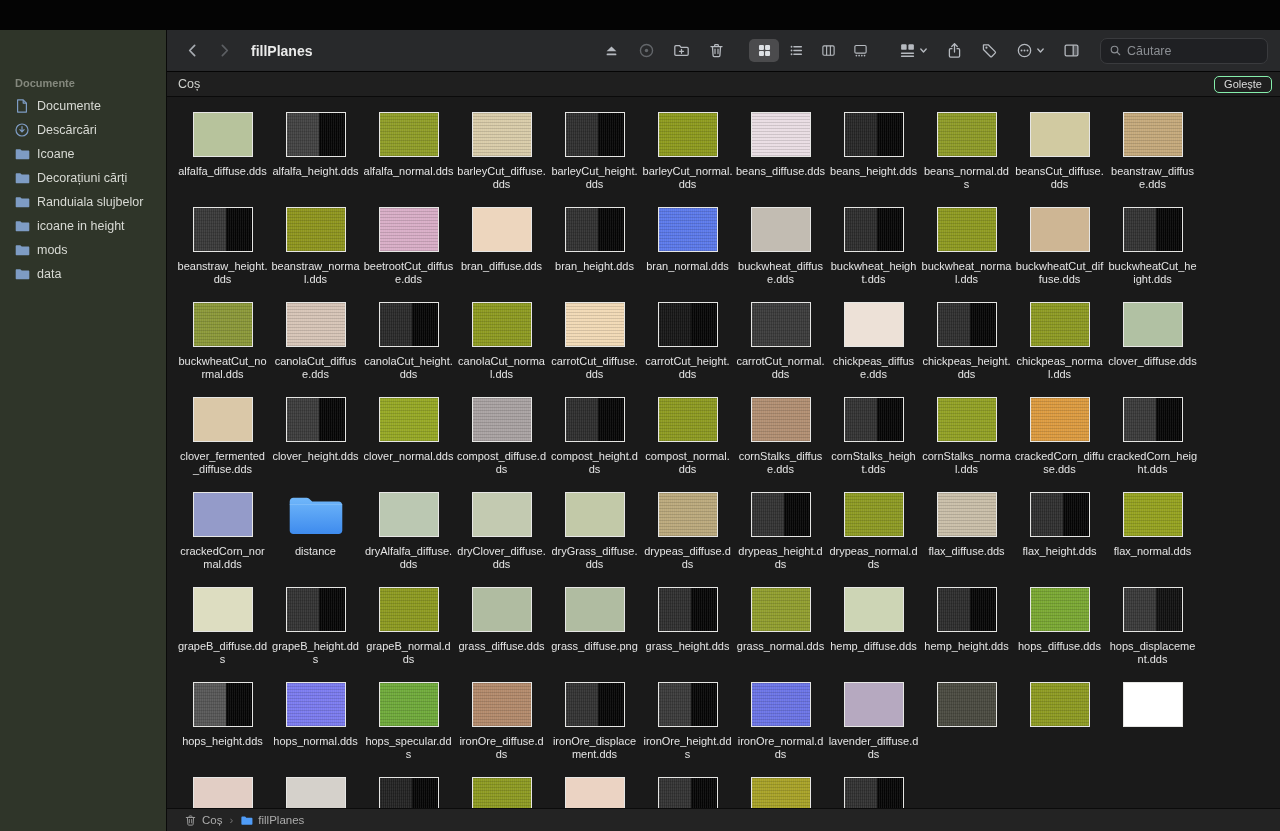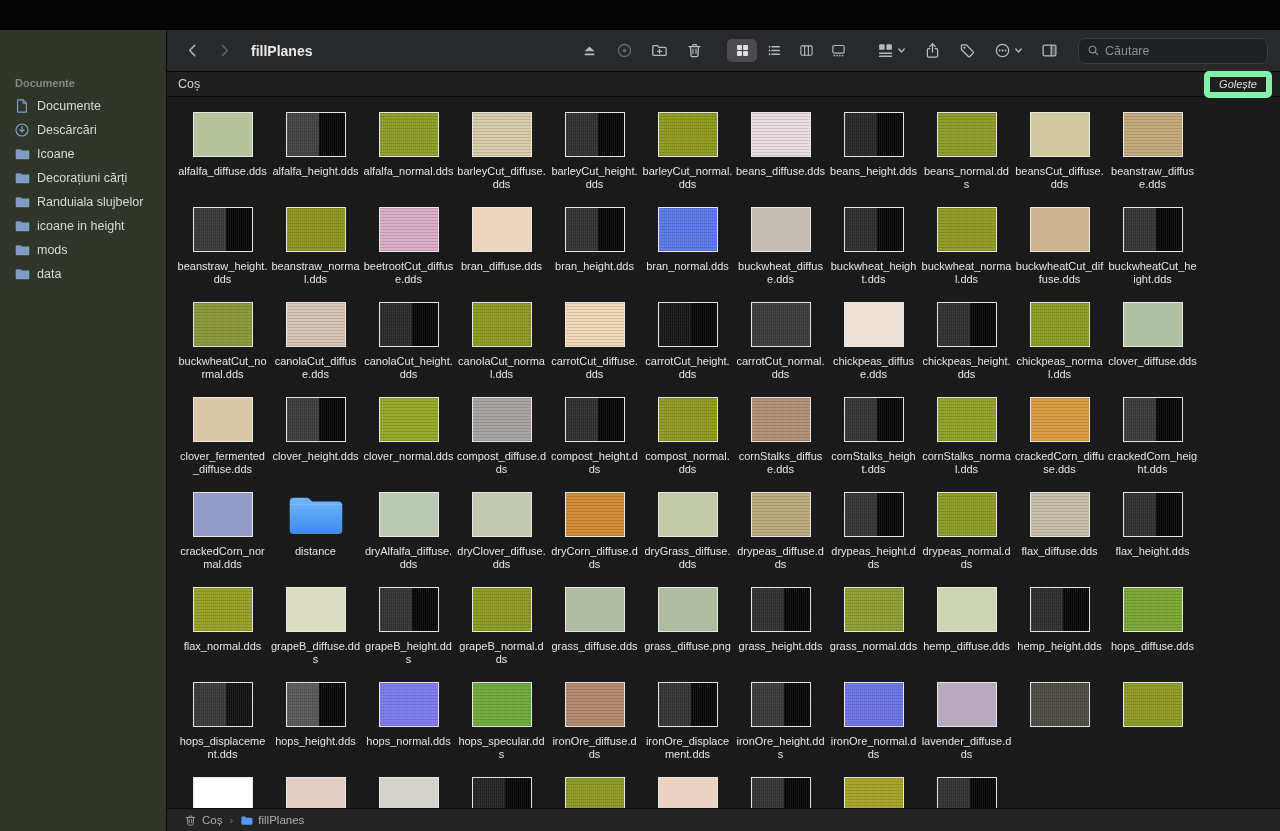--- a/index.html
+++ b/index.html
@@ -29,30 +29,30 @@
   .tb-group{display:flex;align-items:center;gap:18px;}
   .tb-btn{background:none;border:none;color:#b6bac0;display:flex;align-items:center;gap:2px;padding:0;cursor:default;}
   .tb-btn.dim{color:#63666a;}
   .tb-btn .icon{width:17px;height:17px;display:flex;}
   .tb-btn .icon.chev{width:9px;height:9px;margin-left:1px;}
   .tb-seg{display:flex;align-items:center;gap:2px;margin:0 24px;}
   .tb-seg .tb-btn{width:30px;height:23px;justify-content:center;border-radius:5px;}
   .tb-seg .tb-btn .icon{width:15px;height:15px;}
   .tb-seg .tb-btn.selected{background:#4b4b4d;color:#dde0e4;}
   .searchbox{display:flex;align-items:center;gap:5px;background:#1f2023;border:1px solid #3a3b3e;border-radius:7px;
-             height:26px;width:190px;margin-left:20px;margin-right:2px;padding:0 8px;color:#8b8e93;}
+             height:26px;width:168px;margin-left:20px;margin-right:2px;padding:0 8px;color:#8b8e93;}
   .searchbox .icon{width:13px;height:13px;flex:none;display:flex;}
   .searchbox input{background:transparent;border:none;outline:none;color:#ddd;font-size:12.5px;width:100%;padding:0;}
   .searchbox input::placeholder{color:#8b8e93;}
 
   
   .banner{height:25px;flex:none;display:flex;align-items:center;background:#1f1f1f;border-bottom:1px solid #0a0a0a;
           padding:0 8px 0 11px;font-size:12.5px;color:#d0d2ce;}
-  .empty-btn{margin-left:auto;background:transparent;border:6px solid #86efac;border-radius:5px;color:#dddddd;
-             font-size:11px;line-height:12px;padding:1px 9px 2px;cursor:default;font-style:italic;}
+  .empty-btn{margin-left:auto;background:transparent;border:1px solid #86efac;border-radius:5px;color:#dddddd;
+             font-size:11px;line-height:12px;padding:1px 9px 2px;cursor:default;}
 
   
   .content{flex:1;overflow:hidden;padding:15px 0 0 9px;}
   .grid{display:grid;grid-template-columns:repeat(11,93px);}
   .cell{height:95px;display:flex;flex-direction:column;align-items:center;}
   .thumb{width:60px;height:45px;flex:none;border:1px solid #e6e6e4;}
   .thumb.folder{border:none;display:flex;align-items:center;justify-content:center;}
   .fname{margin-top:8px;font-size:11px;line-height:13px;color:#e4e4e4;text-align:center;max-width:90px;
          word-break:break-all;display:-webkit-box;-webkit-line-clamp:2;-webkit-box-orient:vertical;overflow:hidden;}
 
@@ -526,24 +526,20 @@
             </div>
             <div class="cell">
               <div class="thumb" style="background-color: rgb(187, 200, 178);"></div>
               <div class="fname">dryAlfalfa_diffuse.dds</div>
             </div>
             <div class="cell">
               <div class="thumb" style="background-color: rgb(195, 202, 177);"></div>
               <div class="fname">dryClover_diffuse.dds</div>
             </div>
             <div class="cell">
-              <div class="thumb" style="background-color: rgb(209, 137, 50); background-image: repeating-linear-gradient(0deg, rgba(0, 0, 0, 0.12) 0px, rgba(0, 0, 0, 0.12) 1px, rgba(0, 0, 0, 0) 1px, rgba(0, 0, 0, 0) 3px), repeating-linear-gradient(90deg, rgba(255, 255, 255, 0.07) 0px, rgba(255, 255, 255, 0.07) 1px, rgba(0, 0, 0, 0) 1px, rgba(0, 0, 0, 0) 2px);"></div>
-              <div class="fname">dryCorn_diffuse.dds</div>
-            </div>
-            <div class="cell">
               <div class="thumb" style="background-color: rgb(194, 201, 168);"></div>
               <div class="fname">dryGrass_diffuse.dds</div>
             </div>
             <div class="cell">
               <div class="thumb" style="background-color: rgb(186, 168, 123); background-image: repeating-linear-gradient(0deg, rgba(0, 0, 0, 0.12) 0px, rgba(0, 0, 0, 0.12) 1px, rgba(0, 0, 0, 0) 1px, rgba(0, 0, 0, 0) 3px), repeating-linear-gradient(90deg, rgba(255, 255, 255, 0.07) 0px, rgba(255, 255, 255, 0.07) 1px, rgba(0, 0, 0, 0) 1px, rgba(0, 0, 0, 0) 2px);"></div>
               <div class="fname">drypeas_diffuse.dds</div>
             </div>
             <div class="cell">
               <div class="thumb" style="background-image: repeating-linear-gradient(0deg, rgba(0, 0, 0, 0.12) 0px, rgba(0, 0, 0, 0.12) 1px, rgba(0, 0, 0, 0) 1px, rgba(0, 0, 0, 0) 3px), repeating-linear-gradient(90deg, rgba(255, 255, 255, 0.07) 0px, rgba(255, 255, 255, 0.07) 1px, rgba(0, 0, 0, 0) 1px, rgba(0, 0, 0, 0) 2px), linear-gradient(90deg, rgb(50, 50, 50) 0px, rgb(50, 50, 50) 55%, rgb(5, 5, 5) 55%);"></div>
               <div class="fname">drypeas_height.dds</div>

